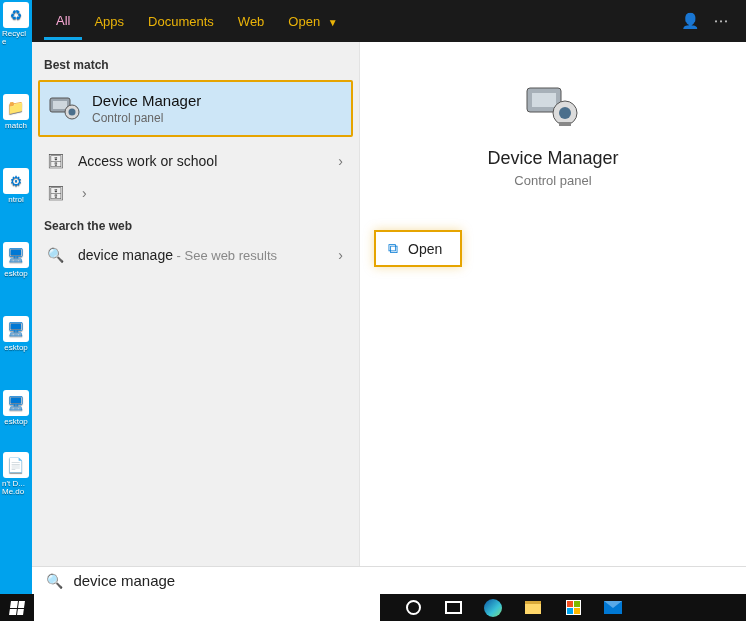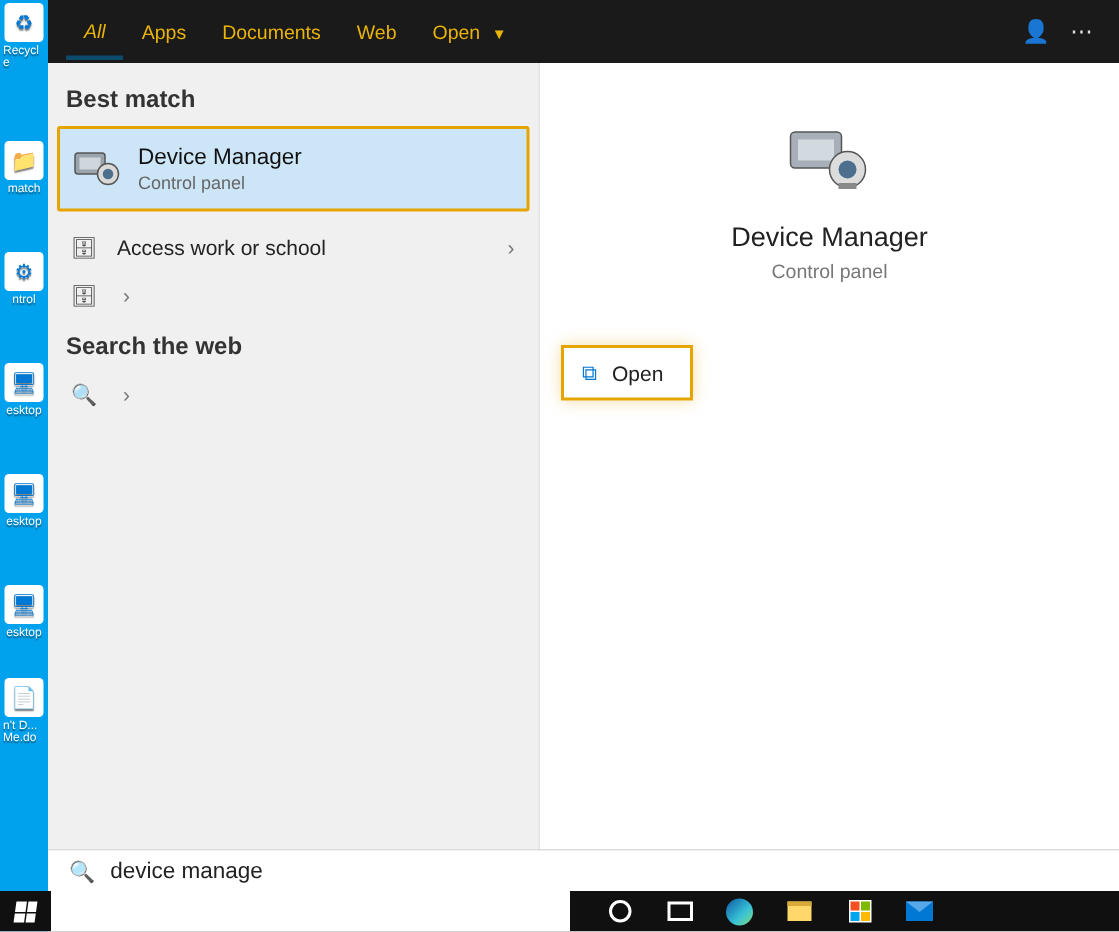--- a/index.html
+++ b/index.html
@@ -19,32 +19,32 @@
   .d-icon .glyph { width: 26px; height: 26px; background: #fff; border-radius: 3px; display:flex;align-items:center;justify-content:center; font-size:14px; color:#0078d4; margin-bottom:2px;}
   .d-icon .label { text-align:left; line-height:1; word-break:break-all; max-width:30px;}
 
   
   .tabs-bar {
     position: absolute; left: 32px; top: 0; right: 0; height: 42px;
     background: #1a1a1a; color: #ddd; display:flex; align-items:center;
     padding: 0 10px 0 12px; font-size: 13px;
   }
   .tabs-bar .tab { padding: 10px 12px 9px; cursor:pointer; color:#eab308; }
-  .tabs-bar .tab.active { color:#eab308; border-bottom: 3px solid #0c4a6e; font-style: italic; }
+  .tabs-bar .tab.active { color:#f9a8d4; border-bottom: 3px solid #0ea5e9; }
   .tabs-bar .more-caret { font-size:10px; margin-left:4px;}
   .tabs-bar .spacer { flex:1; }
   .tabs-bar .glyph-btn { width:30px; text-align:center; color:#ddd; font-size:15px; cursor:pointer;}
 
   
   .results {
     position:absolute; left:32px; top:42px; width:328px; bottom:55px;
     background:#f0f0f0; border-right:1px solid #e3e3e3;
     padding-top:6px;
   }
-  .sect-label { font-size:16px; font-weight:600; color:#333; padding:10px 12px 6px; }
+  .sect-label { font-size:12px; font-weight:600; color:#333; padding:10px 12px 6px; }
   .best-match {
     margin: 2px 6px 8px 6px; padding:10px 8px; display:flex; align-items:center;
     background:#cde6f7; border:2px solid #e6a400; border-radius:2px;
   }
   .best-match .bm-icon { width:34px; height:30px; margin-right:10px; display:flex;align-items:center;justify-content:center;}
   .bm-title { font-size:15px; color:#111; }
   .bm-sub   { font-size:12px; color:#666; margin-top:2px;}
 
   .row {
     display:flex; align-items:center; padding:8px 12px; font-size:14px; color:#222;
@@ -191,20 +191,23 @@
   </div>
   <div class="row">
     <span class="r-icon">🗄</span>
     <span class="chev">›</span>
   </div>
 
   <div class="sect-label">Search the web</div>
 
   <div class="row">
     <span class="r-icon">🔍</span>
+    <span class="r-text">
+      <span>device manage</span><span class="web-hint"> - See web results</span>
+    </span>
     <span class="chev">›</span>
   </div>
 </div>
 
 <div class="detail">
   <span class="big-icon">
     <svg width="60" height="50" viewBox="0 0 60 50">
       <rect x="4" y="6" width="34" height="24" rx="3" fill="#a7b0b8" stroke="#555"></rect>
       <rect x="9" y="11" width="24" height="14" fill="#d2dae0"></rect>
       <circle cx="42" cy="31" r="12" fill="#dcdcdc" stroke="#555"></circle>

